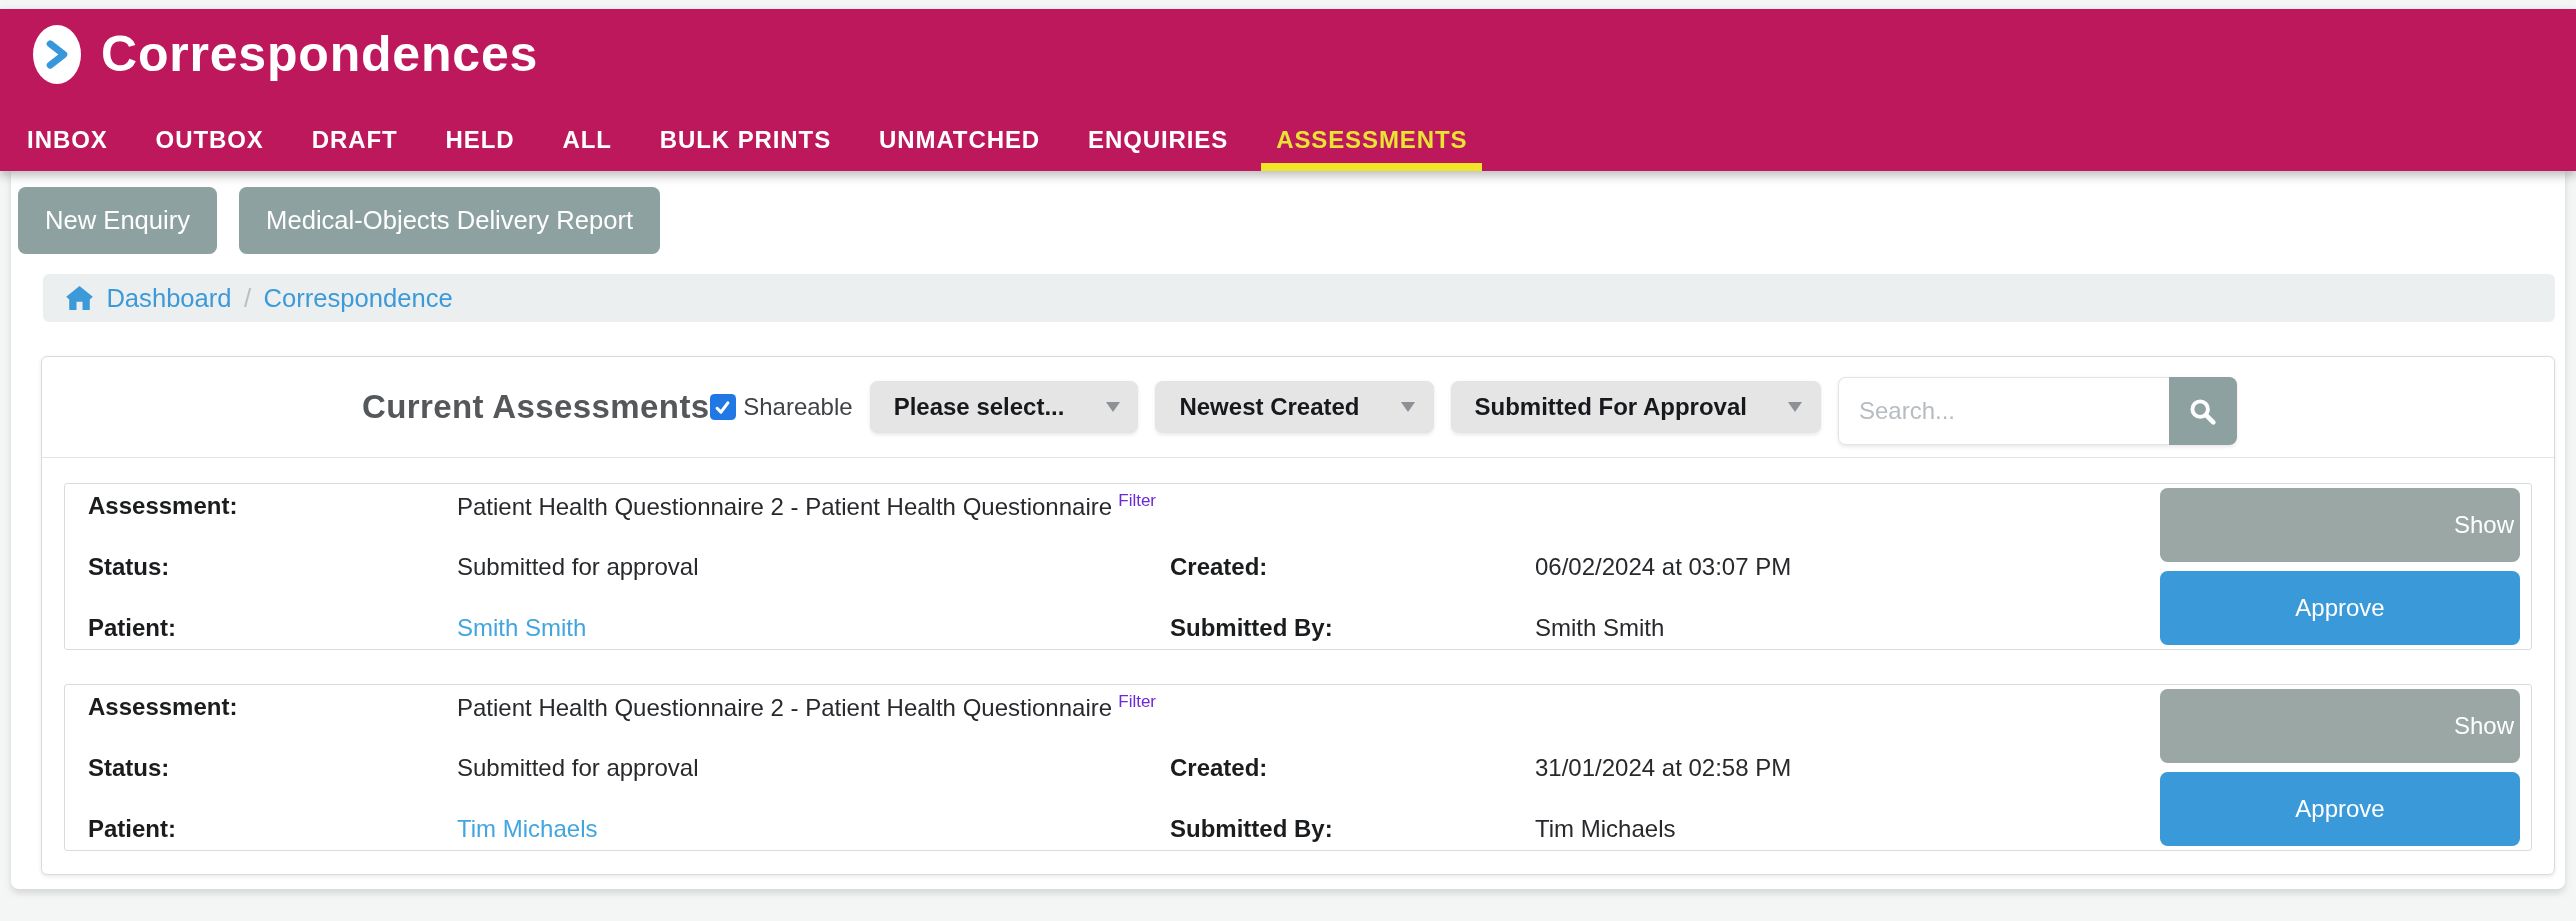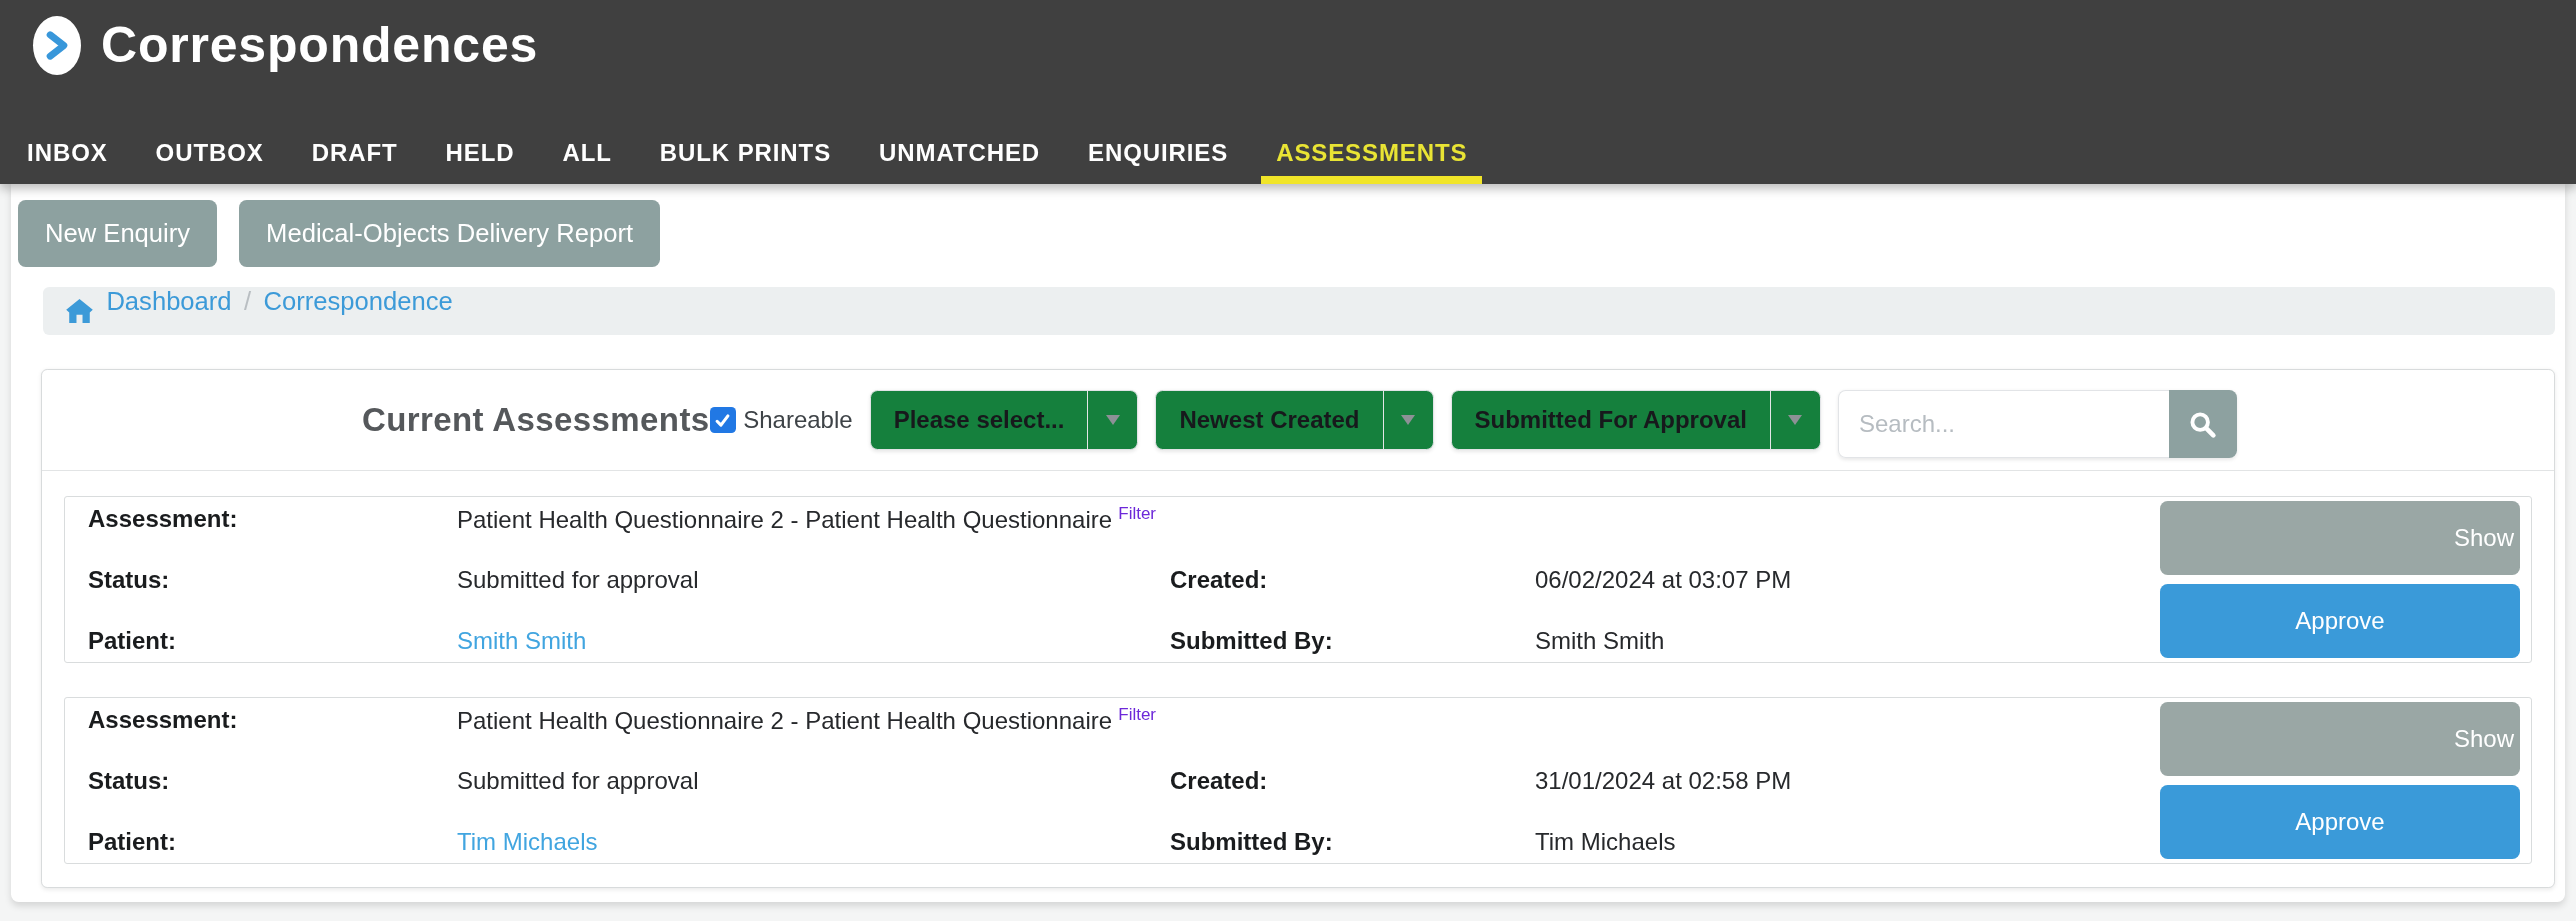--- a/index.html
+++ b/index.html
@@ -6,22 +6,23 @@
   body {
     width:2576px; height:921px; overflow:hidden;
     font-family:"Liberation Sans", sans-serif;
     -webkit-font-smoothing:antialiased;
   }
   * { box-sizing:border-box; }
   button { font-family:inherit; }
 
   
   .app-header {
-    height:184px; background:#404040; position:relative;
+    height:162px; background:#be185d; position:relative;
     box-shadow:0 4.6px 9.3px rgba(0,0,0,.25);
+    margin-top:9px;
   }
   .brand { display:flex; align-items:center; gap:20px; padding:15.5px 0 0 33px; }
   .logo {
     width:48px; height:59px; background:#ffffff; border-radius:50%;
     display:flex; align-items:center; justify-content:center; flex:0 0 auto;
   }
   .page-title {
     margin:0; color:#ffffff; font-size:50px; font-weight:600; letter-spacing:0.8px;
   }
   .tabs {
@@ -47,21 +48,21 @@
   }
 
   .action-row { display:flex; gap:22px; padding-left:7px; }
   .btn-gray {
     height:67px; background:#8da1a0; color:#ffffff; border:none;
     border-radius:7.7px; font-size:25.6px; padding:0 27px; cursor:pointer;
   }
 
   .breadcrumb {
     margin:20px 10px 0 32px; height:48px; background:#eceff0;
-    border-radius:6.2px; display:flex; gap:12.4px;
+    border-radius:6.2px; display:flex; align-items:center; gap:12.4px;
     padding-left:22px; font-size:25.6px;
   }
   .crumb-link { color:#3c9ad8; text-decoration:none; cursor:pointer; }
   .crumb-sep { color:#b9bec2; }
   .home-icon { display:flex; align-items:center; cursor:pointer; }
 
   
   .panel {
     margin:34px 10px 0 30px; height:519px; background:#ffffff;
     border:0.8px solid #d8dbdc; border-radius:6.2px;
@@ -74,21 +75,21 @@
   .panel-title {
     margin:0; font-size:33px; font-weight:700; color:#55585b; letter-spacing:0.4px;
   }
   .filters { display:flex; align-items:center; }
   .shareable { display:flex; align-items:center; gap:7.7px; font-size:24px; color:#3e4347; cursor:pointer; }
   .checkbox {
     width:26px; height:26px; background:#2178e4; border-radius:4.6px;
     display:flex; align-items:center; justify-content:center; cursor:pointer; flex:0 0 auto;
   }
   .select {
-    margin-left:17px; height:60px; background:#15803d;
+    margin-left:17px; height:52px; background:#e5e5e5;
     border:0.8px solid #e2e4e7; border-radius:7.7px;
     box-shadow:0 1.5px 3.9px rgba(0,0,0,.09);
     display:flex; align-items:stretch; cursor:pointer;
   }
   .select-value {
     display:flex; align-items:center; padding:0 23px;
     font-size:24px; font-weight:700; color:#17191c; white-space:nowrap;
   }
   .select-arrow { width:50px; border-left:0.8px solid #e3e5e7; display:flex; align-items:center; justify-content:center; }
   .tri {

